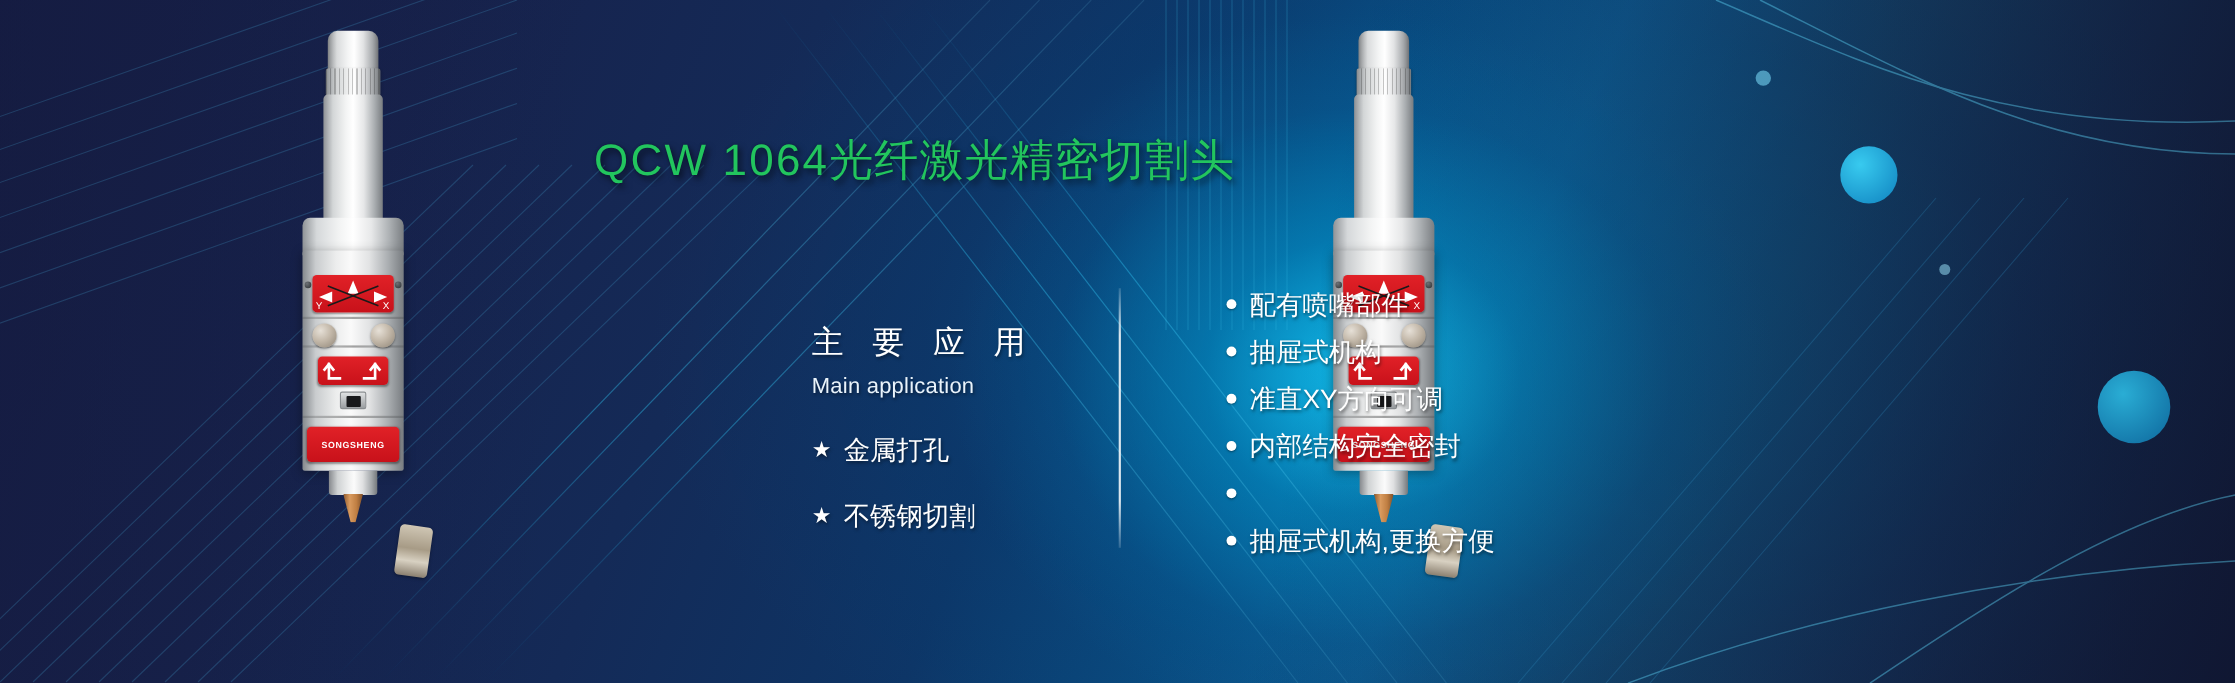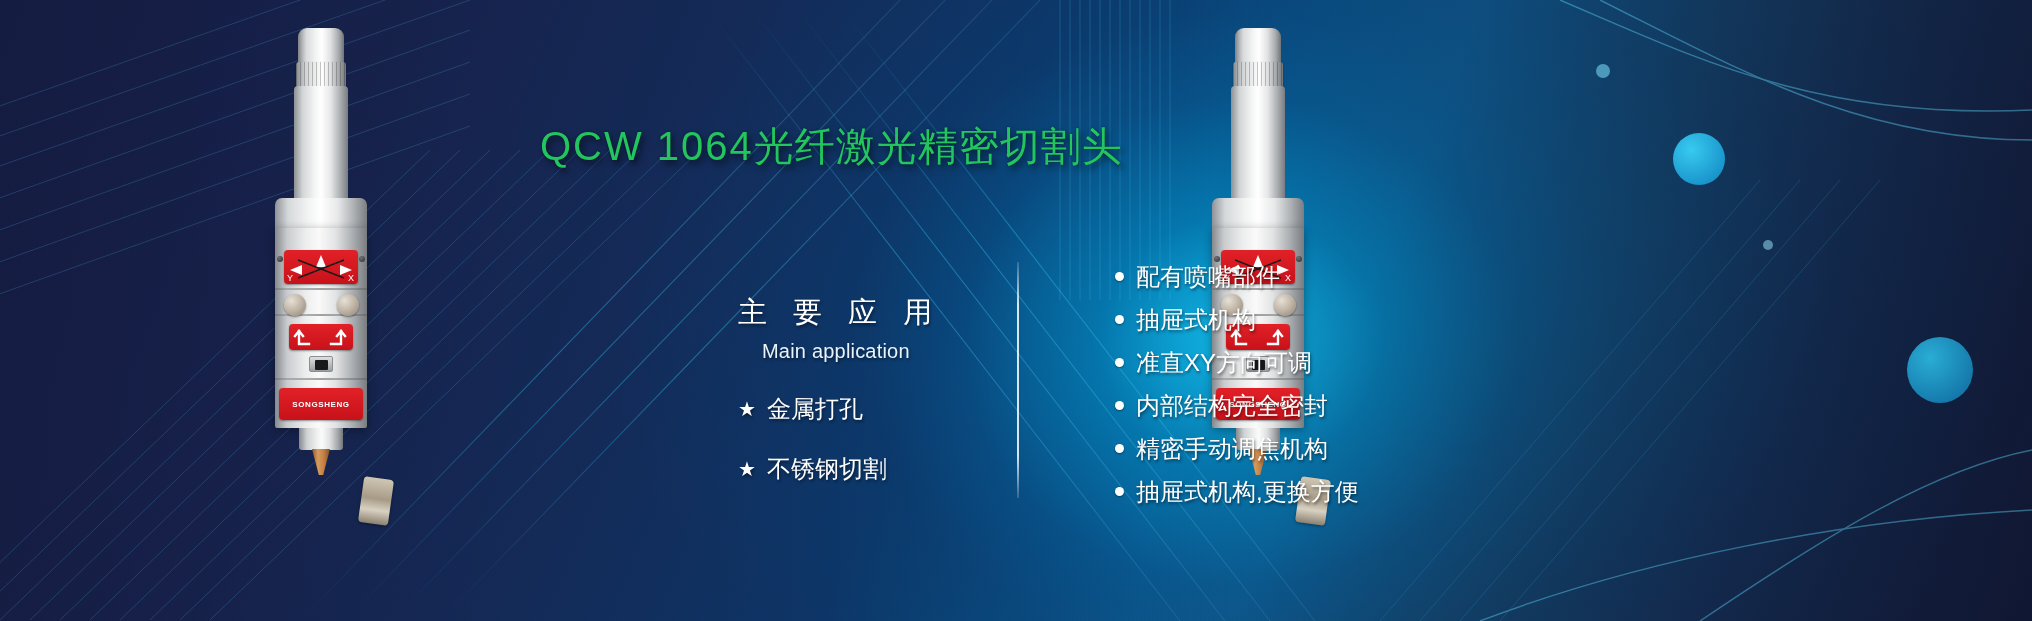--- a/index.html
+++ b/index.html
@@ -153,21 +153,20 @@
   .title .ascii { letter-spacing:2px; }
 
   .left-col { position:absolute; z-index:8; left:738px; top:295px; width:230px; }
   .app-cn {
     font-size:29px; color:#ffffff; letter-spacing:9px; line-height:1.2;
     text-shadow:1px 2px 3px rgba(0,0,0,.45);
   }
   .app-en {
     margin-top:10px; font-size:20px; color:#e9f3fb; letter-spacing:.2px;
     text-shadow:1px 2px 3px rgba(0,0,0,.45);
-    margin-left:24px;
   }
   .app-list { margin-top:30px; }
   .app-item {
     display:flex; align-items:center; gap:11px;
     font-size:24px; color:#ffffff; margin-bottom:28px;
     text-shadow:1px 2px 3px rgba(0,0,0,.45);
   }
   .star { font-size:20px; line-height:1; color:#ffffff; }
 
   .divider {
@@ -408,21 +407,20 @@
     <div class="feat-item">
       <span class="dot"></span>
       <span>准直XY方向可调</span>
     </div>
     <div class="feat-item">
       <span class="dot"></span>
       <span>内部结构完全密封</span>
     </div>
     <div class="feat-item">
       <span class="dot"></span>
-      <span>精密手动调焦机构</span>
     </div>
     <div class="feat-item">
       <span class="dot"></span>
       <span>抽屉式机构,更换方便</span>
     </div>
   </div>
 
 </div>
 
 </body></html>

